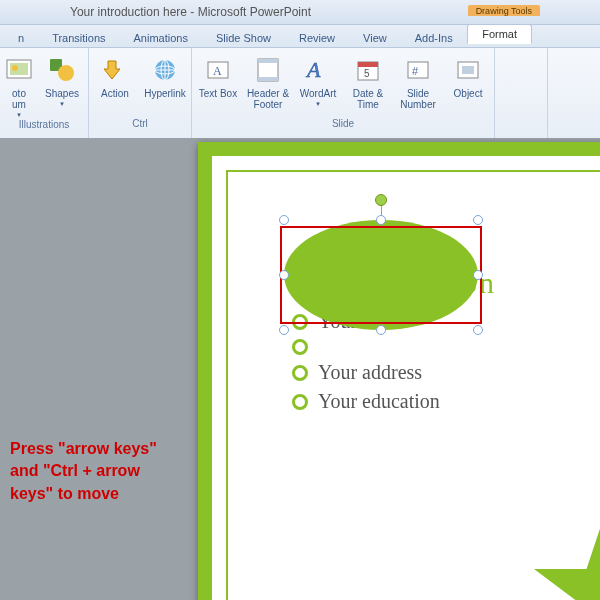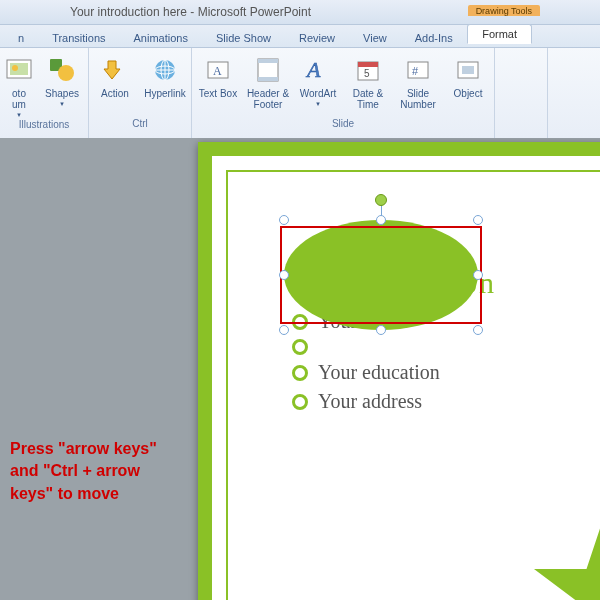--- a/index.html
+++ b/index.html
@@ -383,25 +383,25 @@
       <div class="bullets">
         <div class="bul-row">
             <span class="bul-o"></span>
             <span>Your name</span>
           </div>
         <div class="bul-row">
             <span class="bul-o"></span>
           </div>
         <div class="bul-row">
             <span class="bul-o"></span>
-            <span>Your education</span>
+            <span>Your address</span>
           </div>
         <div class="bul-row">
             <span class="bul-o"></span>
-            <span>Your address</span>
+            <span>Your education</span>
           </div>
       </div>
 
       <div class="sel-box">
         <div class="ellipse"></div>
         <div class="red-rect"></div>
         <div class="rot-line"></div>
         <div class="rot-handle"></div>
         <div class="handle" style="top:-5px;left:-5px"></div>
         <div class="handle" style="top:-5px;left:50%;margin-left:-5px"></div>

